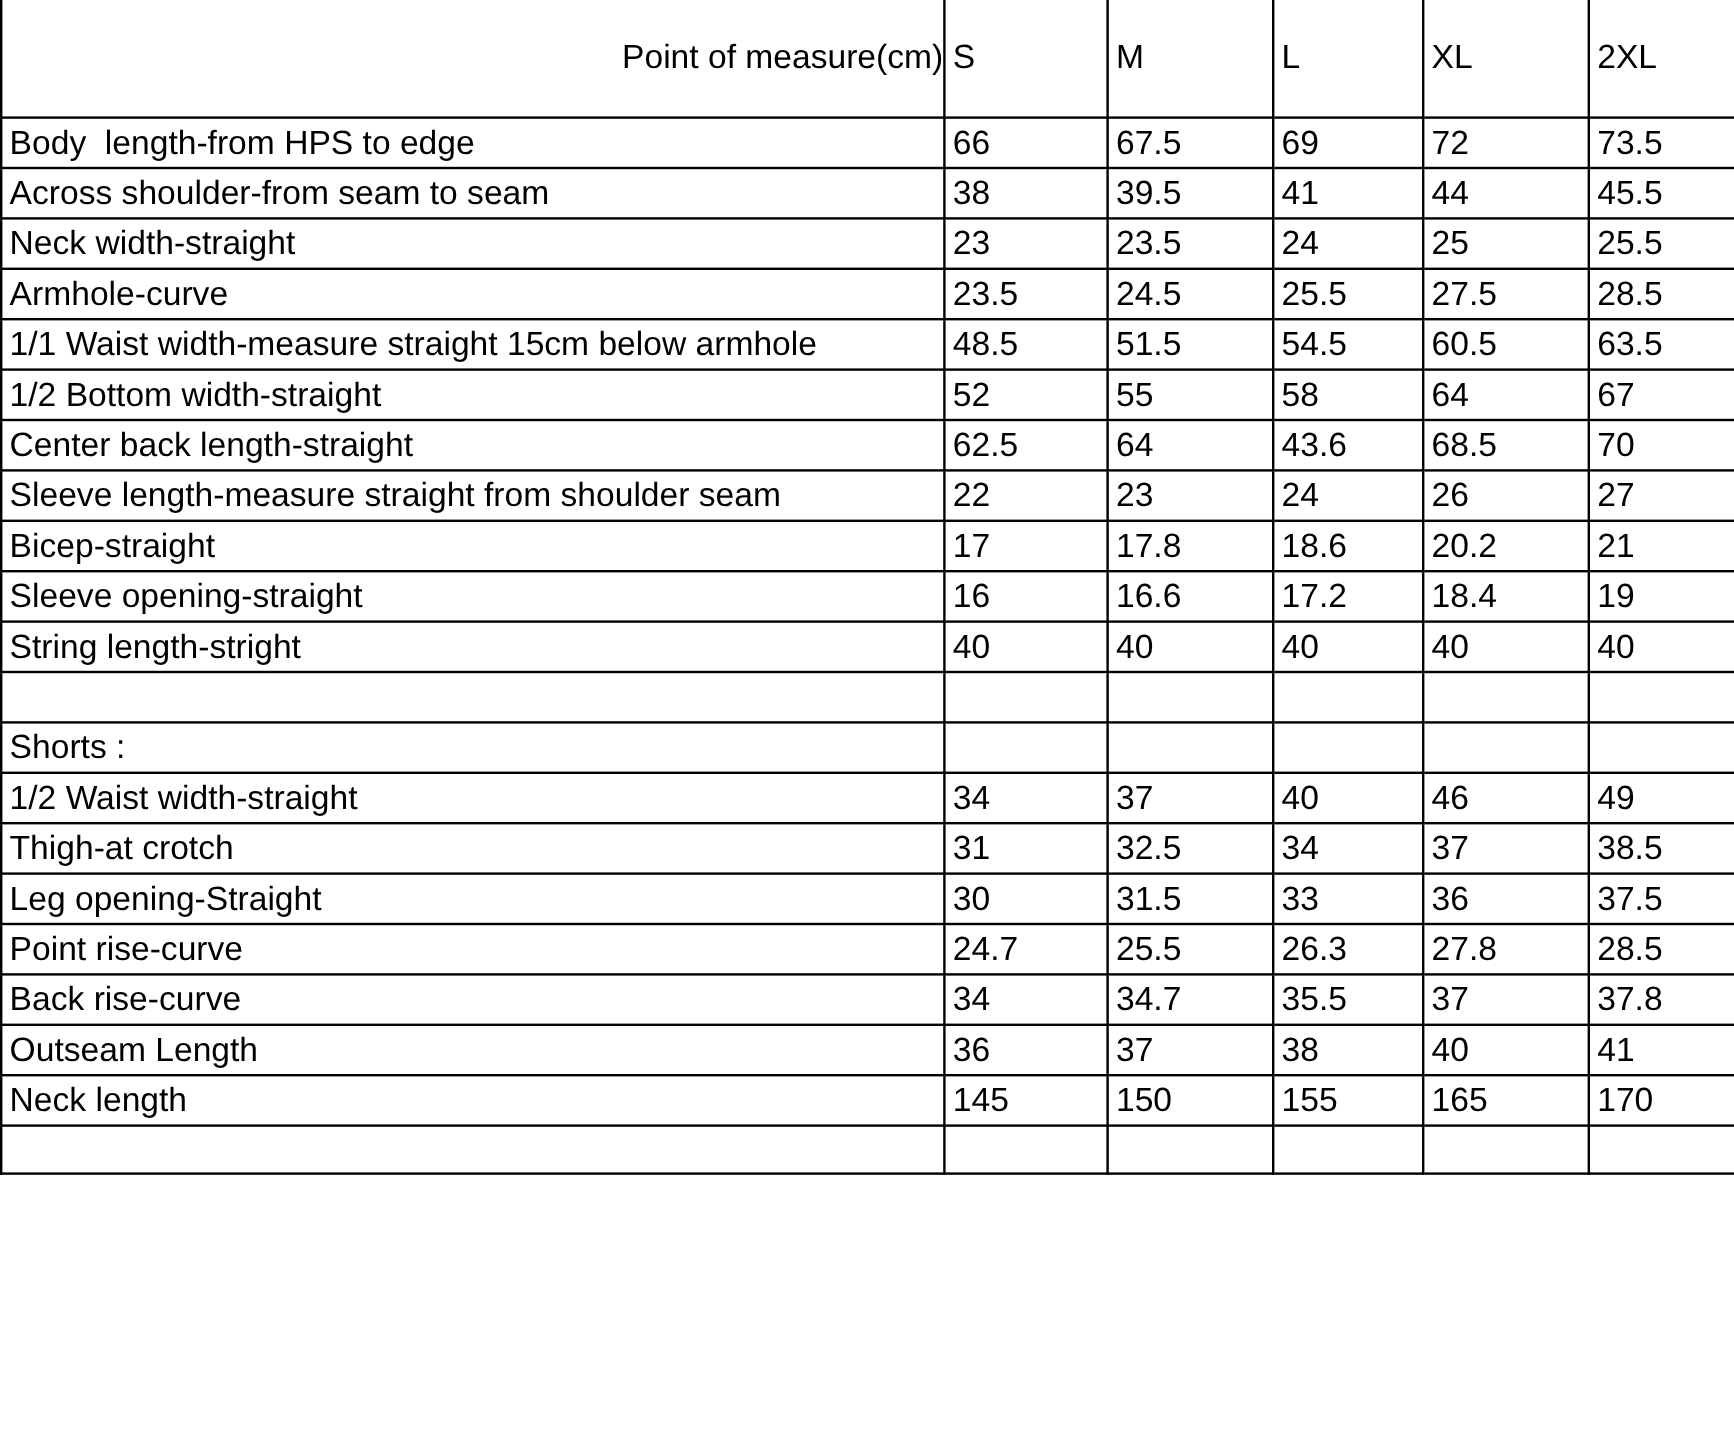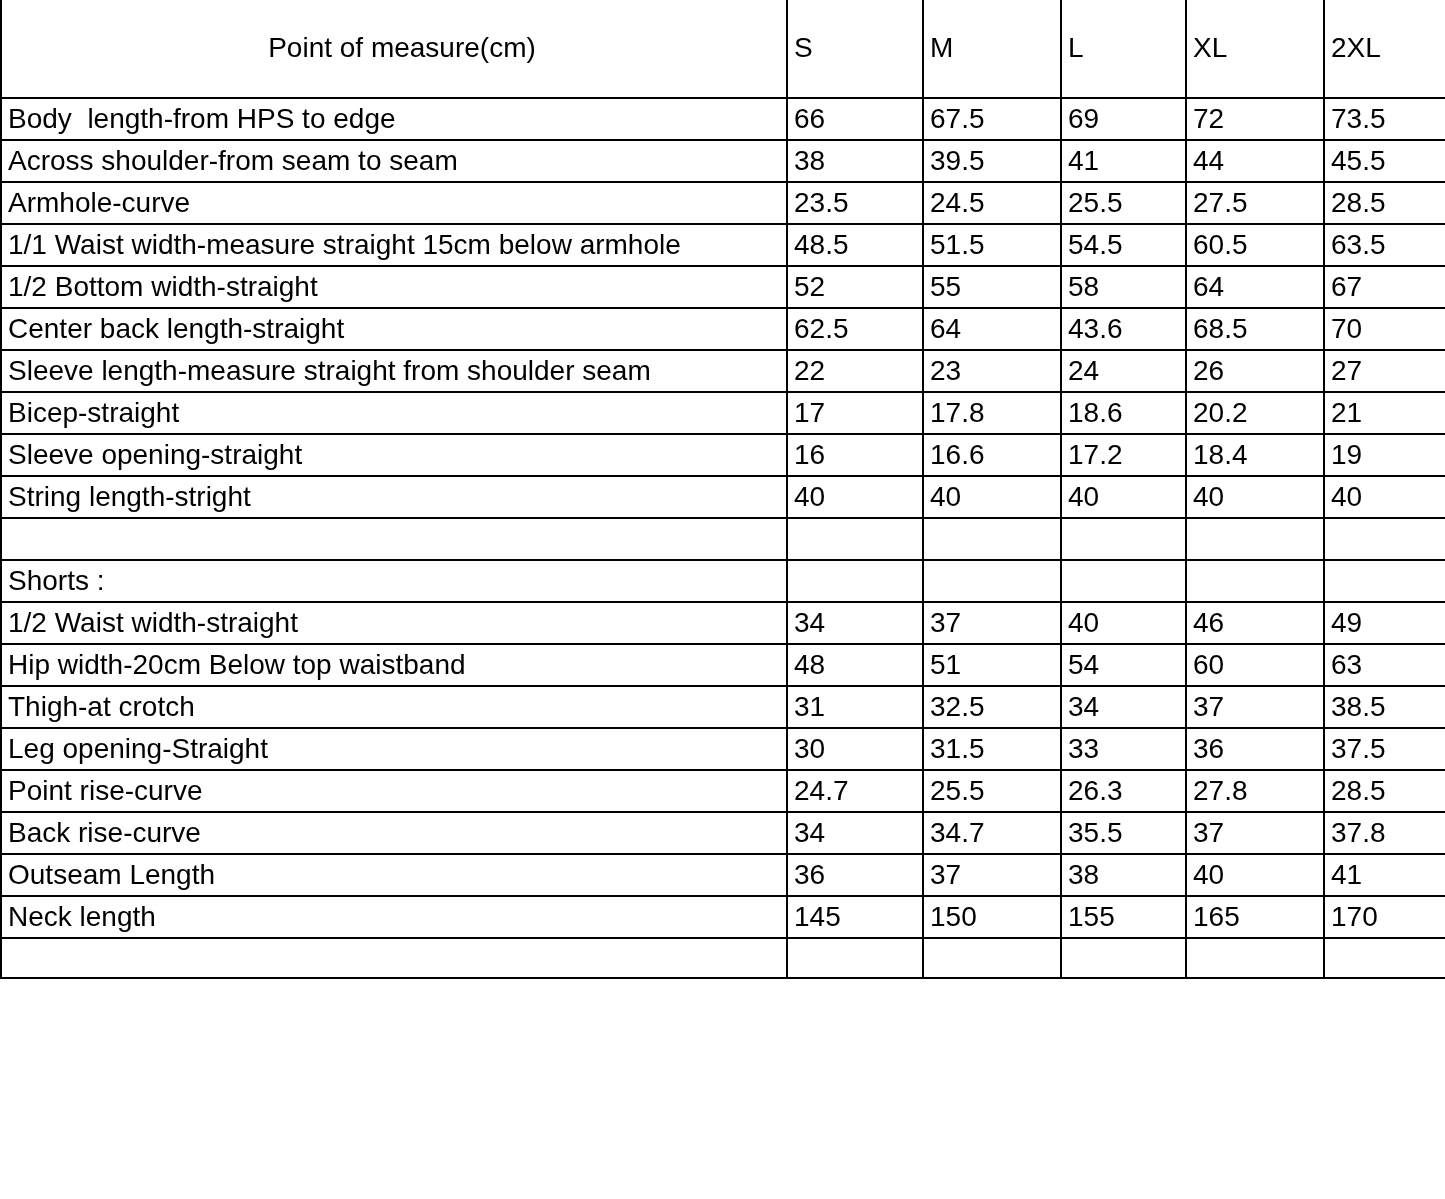--- a/index.html
+++ b/index.html
@@ -32,21 +32,21 @@
     line-height: 1.15;
   }
   
   table.size-chart thead th {
     border-top: none;
   }
   thead tr.header-row {
     height: 98px;
   }
   thead th.measure-header {
-    text-align: center;
+    text-align: right;
     padding-left: 16px;
     margin-left: 10px;
   }
   tbody tr.data-row {
     height: 42px;
   }
   tbody tr.partial-row {
     height: 40px;
   }
 </style>
@@ -84,20 +84,28 @@
 
   <tr class="data-row">
     <th class="row-label">Across shoulder-from seam to seam</th>
     <td>38</td>
     <td>39.5</td>
     <td>41</td>
     <td>44</td>
     <td>45.5</td>
   </tr>
 
+  <tr class="data-row">
+    <th class="row-label">Neck width-straight</th>
+    <td>23</td>
+    <td>23.5</td>
+    <td>24</td>
+    <td>25</td>
+    <td>25.5</td>
+  </tr>
 
   <tr class="data-row">
     <th class="row-label">Armhole-curve</th>
     <td>23.5</td>
     <td>24.5</td>
     <td>25.5</td>
     <td>27.5</td>
     <td>28.5</td>
   </tr>
 
@@ -185,28 +193,20 @@
 
   <tr class="data-row">
     <th class="row-label">1/2 Waist width-straight</th>
     <td>34</td>
     <td>37</td>
     <td>40</td>
     <td>46</td>
     <td>49</td>
   </tr>
 
-  <tr class="data-row">
-    <th class="row-label">Hip width-20cm Below top waistband</th>
-    <td>48</td>
-    <td>51</td>
-    <td>54</td>
-    <td>60</td>
-    <td>63</td>
-  </tr>
 
   <tr class="data-row">
     <th class="row-label">Thigh-at crotch</th>
     <td>31</td>
     <td>32.5</td>
     <td>34</td>
     <td>37</td>
     <td>38.5</td>
   </tr>
 

